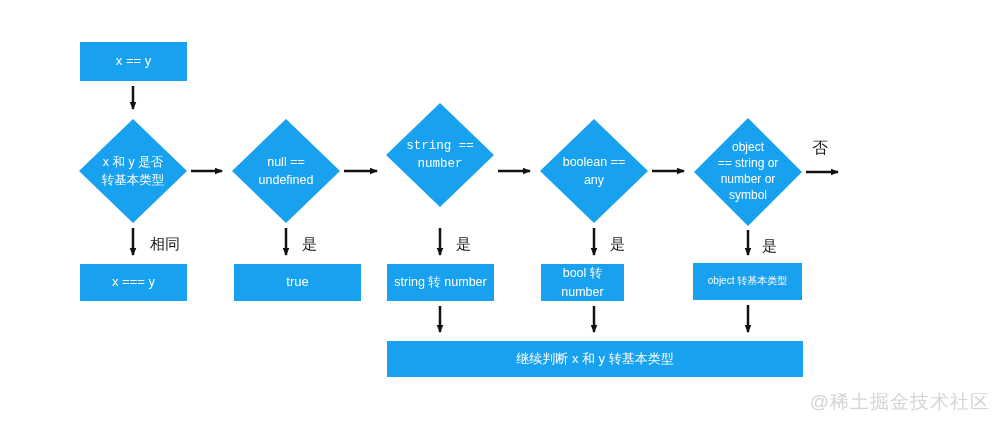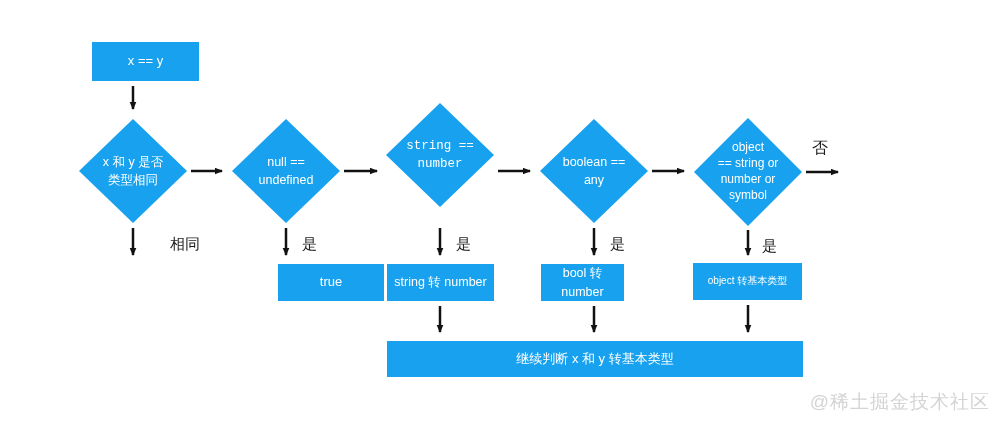--- a/index.html
+++ b/index.html
@@ -68,44 +68,45 @@
       <line x1="286" y1="228" x2="286" y2="255" marker-end="url(#ah)"></line>
       <line x1="440" y1="228" x2="440" y2="255" marker-end="url(#ah)"></line>
       <line x1="594" y1="228" x2="594" y2="255" marker-end="url(#ah)"></line>
       <line x1="748" y1="230" x2="748" y2="255" marker-end="url(#ah)"></line>
       <line x1="440" y1="306" x2="440" y2="332" marker-end="url(#ah)"></line>
       <line x1="594" y1="306" x2="594" y2="332" marker-end="url(#ah)"></line>
       <line x1="748" y1="305" x2="748" y2="332" marker-end="url(#ah)"></line>
     </g>
   </svg>
 
-  <div class="node" style="left:80px; top:42px; width:107px; height:39px;margin-left:12px;">x == y</div>
+  <div class="node" style="left:80px; top:42px; width:107px; height:39px;">x == y</div>
 
   <div class="node diamond" style="left:79px; top:119px; width:108px; height:104px;">x 和 y 是否
-类型相同</div>
+转基本类型</div>
   <div class="node diamond" style="left:232px; top:119px; width:108px; height:104px;">null ==
 undefined</div>
   <div class="node diamond" style="left:386px; top:103px; width:108px; height:104px;font-family:Liberation Mono, monospace;">string ==
 number</div>
   <div class="node diamond" style="left:540px; top:119px; width:108px; height:104px;">boolean ==
 any</div>
   <div class="node diamond small-text" style="left:694px; top:118px; width:108px; height:108px;">object
 == string or
 number or
 symbol</div>
 
 
-  <div class="node" style="left:234px; top:264px; width:106px; height:37px;margin-left:44px;">true</div>
+  <div class="node" style="left:80px; top:264px; width:107px; height:37px;">x === y</div>
+  <div class="node" style="left:234px; top:264px; width:127px; height:37px;">true</div>
   <div class="node" style="left:387px; top:264px; width:107px; height:37px; font-size:12.5px;">string 转 number</div>
   <div class="node" style="left:541px; top:264px; width:83px; height:37px; font-size:12.5px;">bool 转 number</div>
   <div class="node" style="left:693px; top:263px; width:109px; height:37px; font-size:10px;">object 转基本类型</div>
 
   <div class="node" style="left:387px; top:341px; width:416px; height:36px;">继续判断 x 和 y 转基本类型</div>
 
-  <div class="edge-label" style="left:150px; top:236px;margin-left:20px;">相同</div>
+  <div class="edge-label" style="left:150px; top:236px;">相同</div>
   <div class="edge-label" style="left:302px; top:236px;">是</div>
   <div class="edge-label" style="left:456px; top:236px;">是</div>
   <div class="edge-label" style="left:610px; top:236px;">是</div>
   <div class="edge-label" style="left:762px; top:238px;">是</div>
   <div class="edge-label no-label" style="left:812px; top:140px;">否</div>
 
   <div class="watermark">@稀土掘金技术社区</div>
 
 </div>
 

